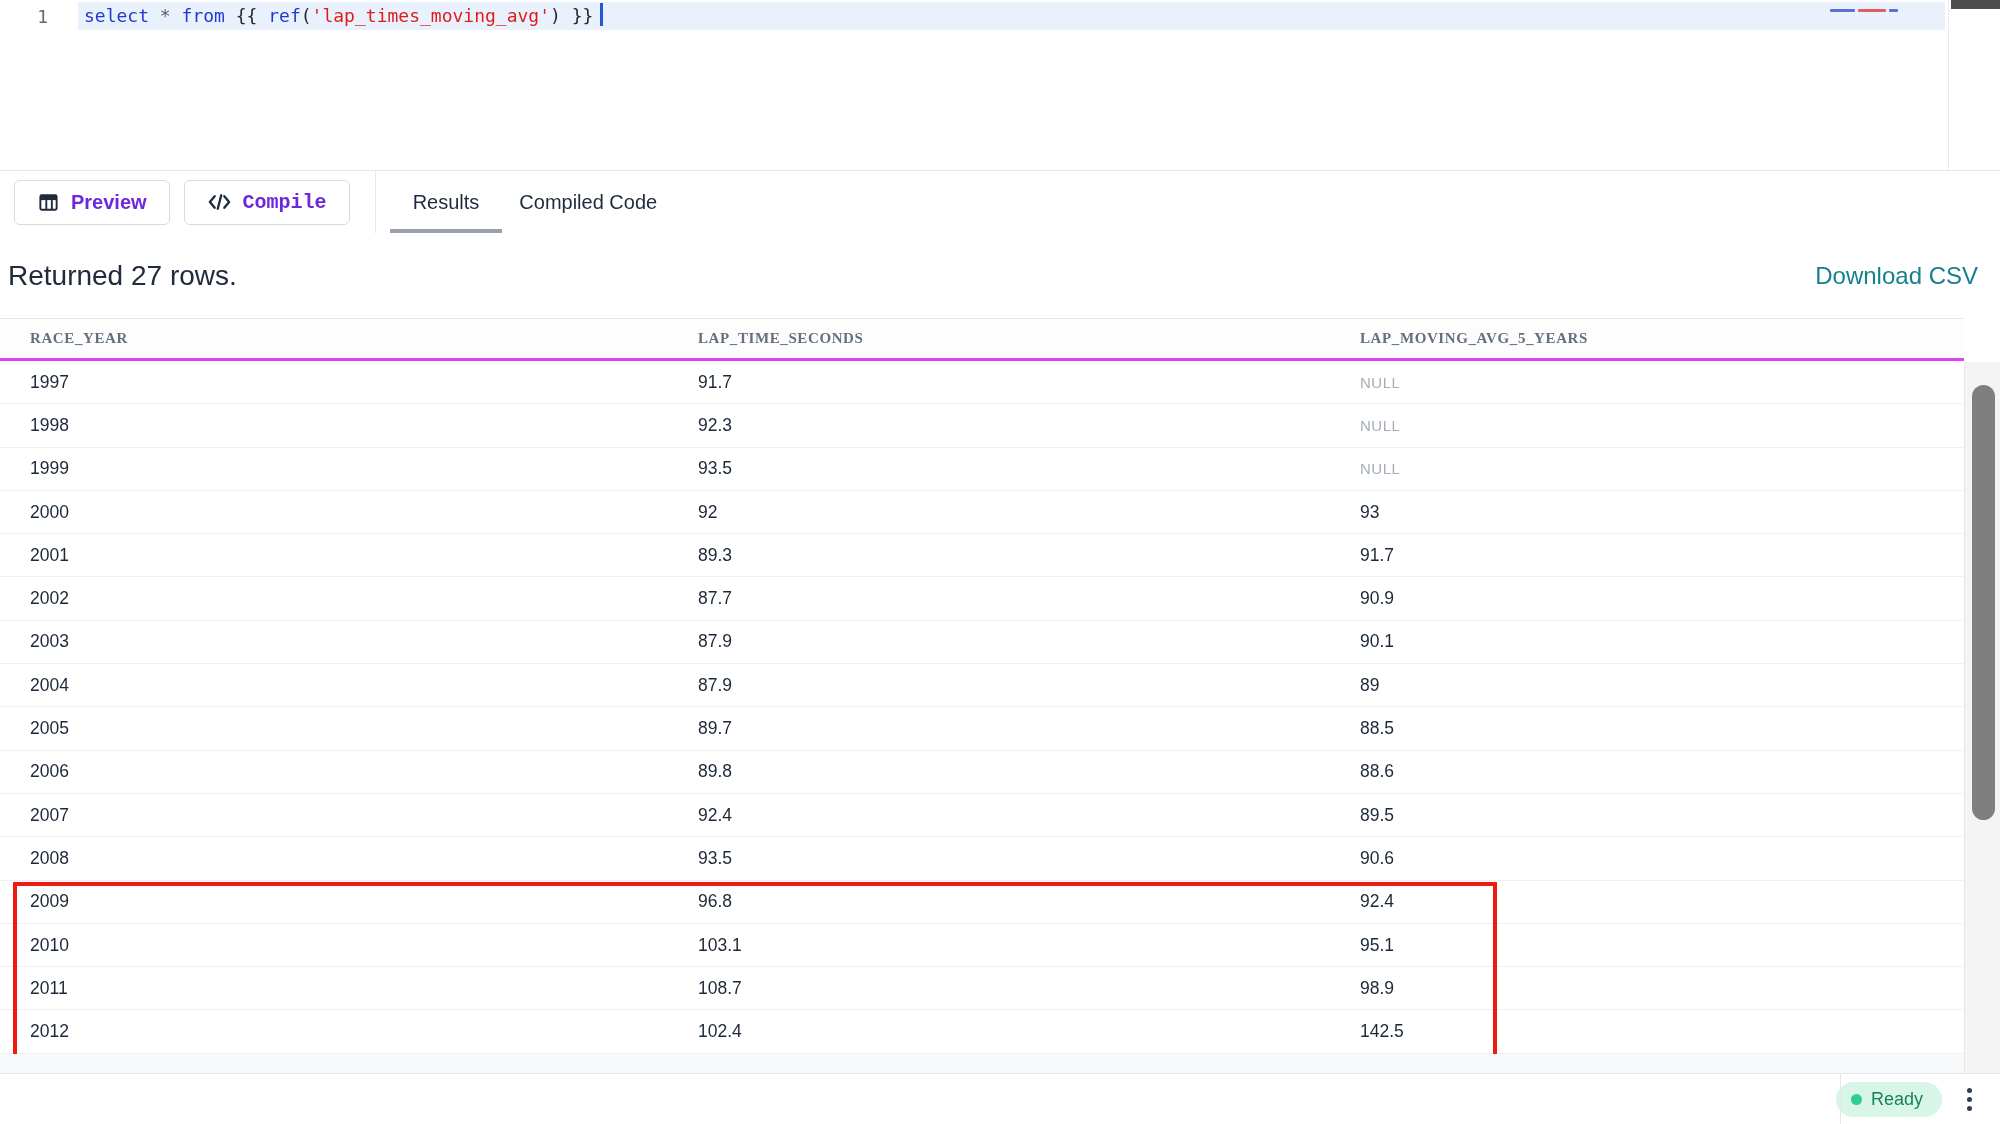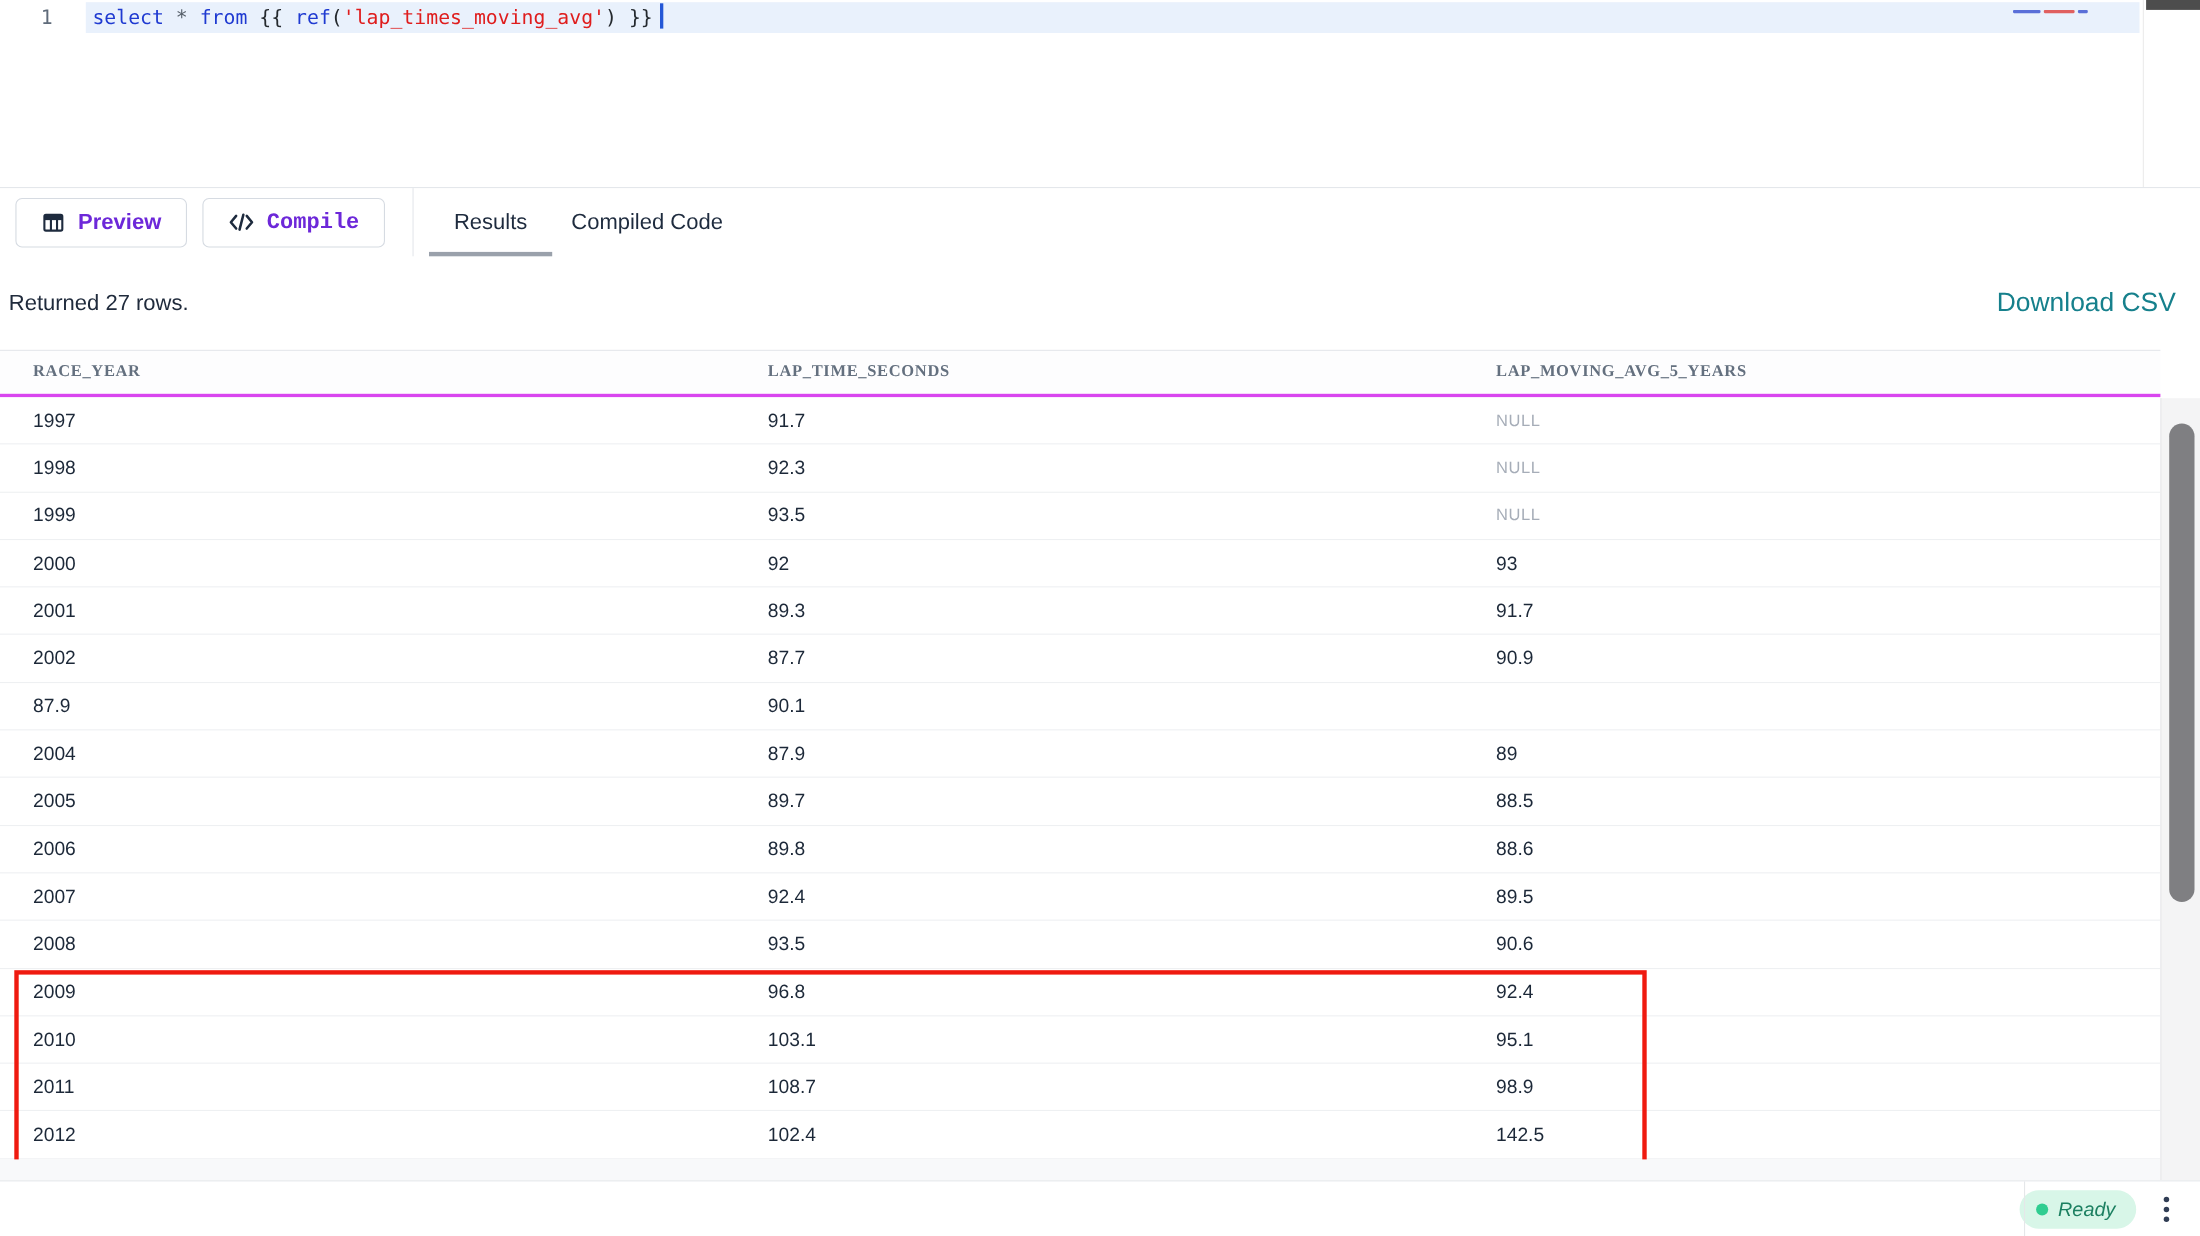--- a/index.html
+++ b/index.html
@@ -36,21 +36,21 @@
          font-size:20px; color:#1e2b3e; cursor:pointer; }
   #tab-results { margin-left:37px; }
   #tab-compiled { margin-left:40px; }
   #tab-underline { position:absolute; bottom:0; left:50%; transform:translateX(-50%);
                    width:112px; height:4px; background:#9aa1ab; }
 
   
   #info-bar { position:absolute; top:252px; left:0; width:2000px; height:48px;
               display:flex; justify-content:space-between; align-items:center;
               padding:0 22px 0 8px; }
-  #returned-text { font-size:20px; color:#202b3c; }
+  #returned-text { font-size:28px; color:#202b3c; }
   #download-csv { font-size:24px; color:var(--accent-teal,#16808c); cursor:pointer; }
 
   
   #table { position:absolute; top:318px; left:0; width:1964px; }
   .grid-cols { display:grid; grid-template-columns:668px 662px 1fr; padding-left:30px; }
   #table-header { height:43px; align-items:center; background:#fdfdfe;
                   border-top:1px solid #e5e7eb; border-bottom:3px solid #d946ef;font-family:Liberation Serif, serif; }
   #table-header span { font-size:15px; font-weight:700; letter-spacing:0.6px; color:#64707f; }
   .trow { height:43.3px; align-items:center; border-bottom:1px solid #eef0f2; }
   .tcell { font-size:17.5px; color:#1c2838; }
@@ -64,21 +64,21 @@
                     background:#f4f4f5; border-left:1px solid #e7e7e9; }
   #table-sb-thumb { position:absolute; left:7px; top:23px; width:23px; height:435px;
                     background:#7f7f82; border-radius:12px; }
 
   
   #status-bar { position:absolute; top:1073px; left:0; width:2000px; height:51px; background:#fff;
                 border-top:1px solid #e4e7ea; display:flex; align-items:center;
                 justify-content:flex-end; gap:21px; padding-right:24px; }
   #status-divider { position:absolute; left:1840px; top:0; width:1px; height:51px; background:#e5e7e9; }
   #ready-badge { display:inline-flex; align-items:center; gap:9px; height:35px; padding:0 19px 0 15px;
-                 border-radius:18px; background:var(--ready-bg,#d8f6e8);font-style:italic; }
+                 border-radius:18px; background:var(--ready-bg,#d8f6e8); }
   #ready-dot { width:11px; height:11px; border-radius:50%; background:var(--ready-dot,#2fcd90); }
   #ready-label { font-size:18px; font-weight:500; color:var(--ready-text,#1b7f60); }
   #kebab { display:flex; flex-direction:column; gap:4px; cursor:pointer; padding:4px; }
   #kebab i { width:5px; height:5px; border-radius:50%; background:#303d54; }
 </style>
 </head>
 <body>
 
 <div id="editor">
   <div id="current-line"></div>
@@ -157,20 +157,21 @@
         <span class="tcell">2001</span>
         <span class="tcell">89.3</span>
         <span class="tcell">91.7</span>
       </div>
       <div class="trow grid-cols">
         <span class="tcell">2002</span>
         <span class="tcell">87.7</span>
         <span class="tcell">90.9</span>
       </div>
       <div class="trow grid-cols">
+        <span class="tcell">2003</span>
         <span class="tcell">87.9</span>
         <span class="tcell">90.1</span>
       </div>
       <div class="trow grid-cols">
         <span class="tcell">2004</span>
         <span class="tcell">87.9</span>
         <span class="tcell">89</span>
       </div>
       <div class="trow grid-cols">
         <span class="tcell">2005</span>

